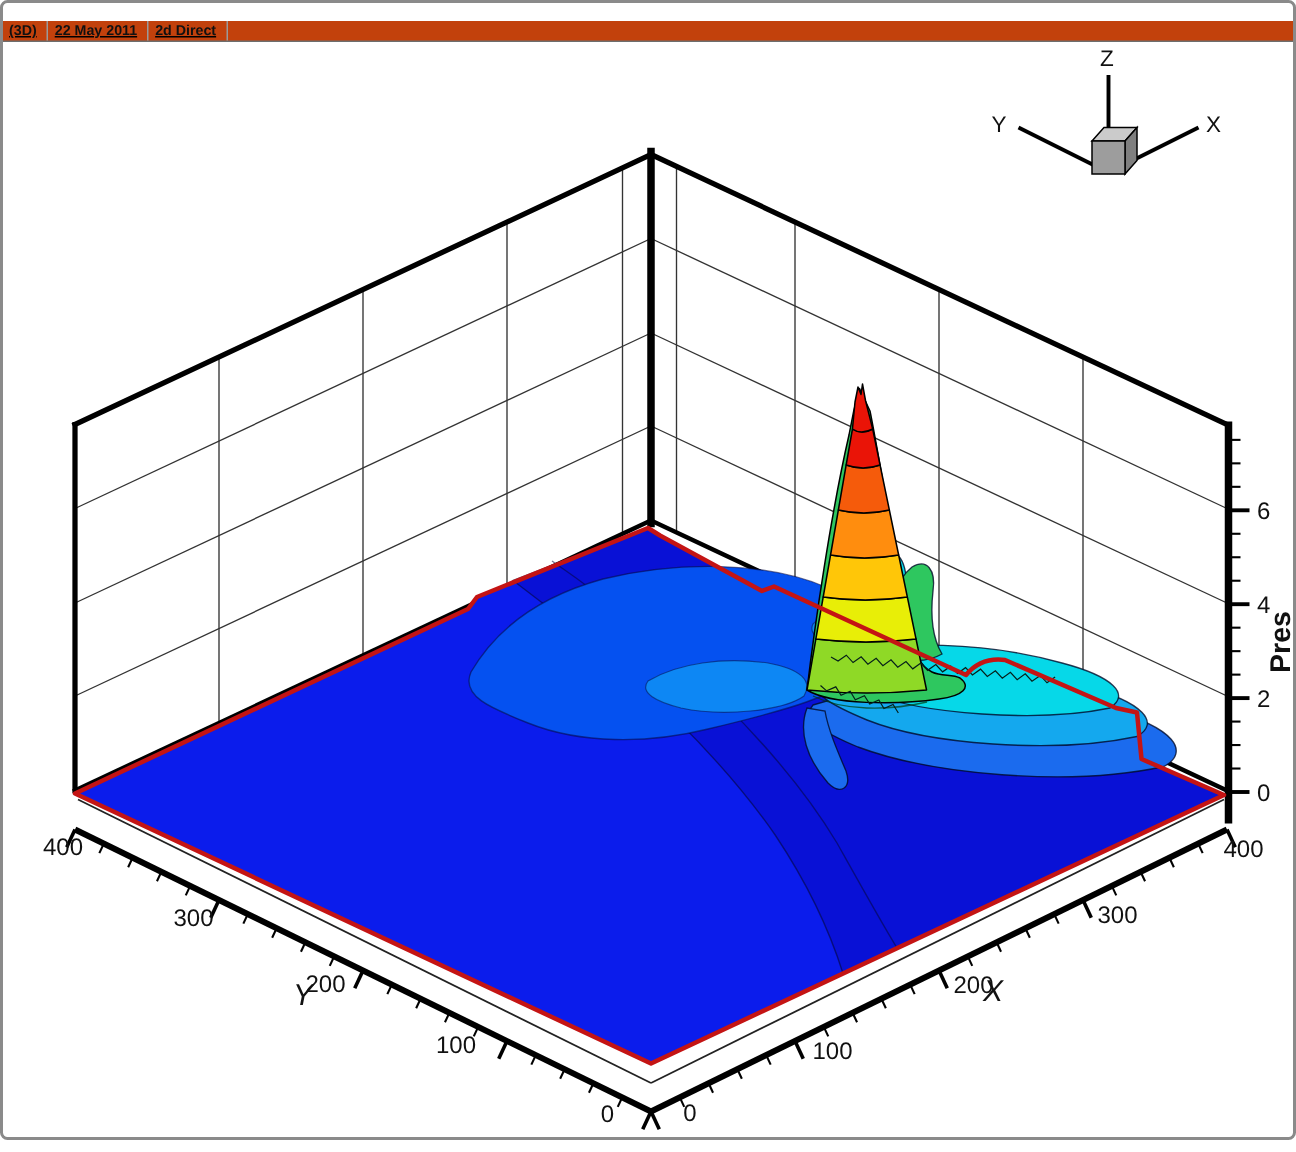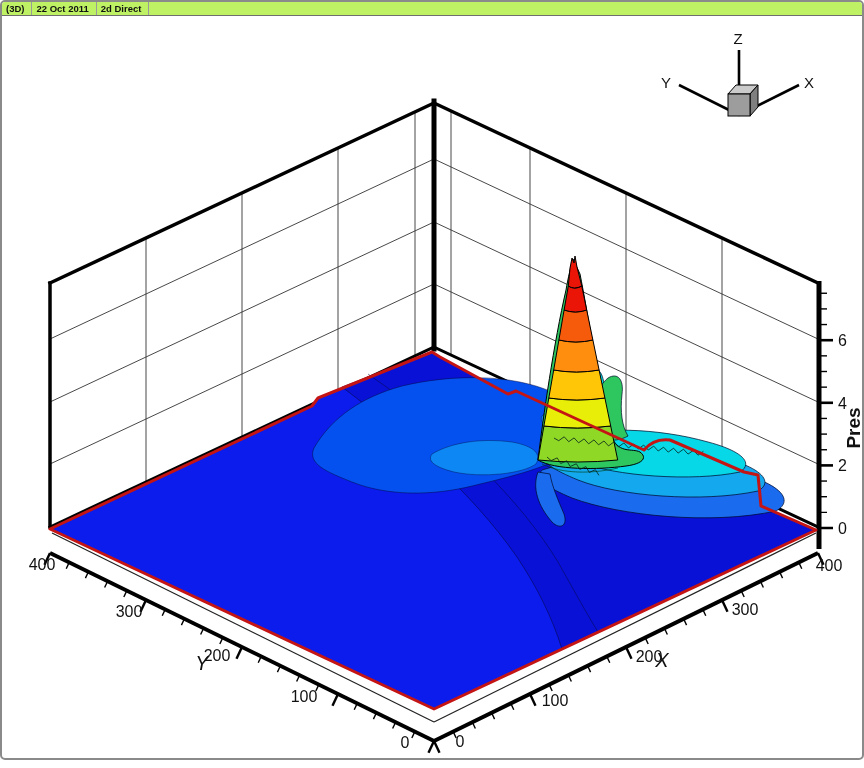--- a/index.html
+++ b/index.html
@@ -1,32 +1,32 @@
 <!DOCTYPE html>
 <html><head>
 <meta charset="utf-8">
 <style>
   html,body{margin:0;padding:0;background:#fff;}
   body{width:864px;height:768px;font-family:"Liberation Sans",sans-serif;position:relative;}
   .window{position:absolute;left:0;top:0;width:864px;height:760px;box-sizing:border-box;
           border:2px solid #8a8a8a;border-radius:5px;background:#fff;overflow:hidden;}
-  .hdr{position:absolute;left:0;top:0;right:0;height:13px;background:#bef264;
-       border-bottom:1px solid #6e6e6e;display:flex;align-items:stretch;z-index:5;}
+  .hdr{position:absolute;left:0;top:12px;right:0;height:13px;background:#c2410c;
+       border-bottom:1px solid #6e6e6e;display:flex;align-items:stretch;z-index:5;text-decoration:underline;}
   .hdr .cell{font-size:9.5px;font-weight:bold;color:#111;line-height:13px;
        padding:0 7px 0 4px;border-right:1px solid #9a9a9a;white-space:nowrap;}
   svg{position:absolute;left:0;top:0;}
   text{fill:#111;}
 </style>
 </head>
 <body>
 
 <div class="window">
   <div class="hdr">
     <span class="cell">(3D)</span>
-    <span class="cell">22 Oct 2011</span>
+    <span class="cell">22 May 2011</span>
     <span class="cell">2d Direct</span>
   </div>
   <svg id="plot" width="860" height="756" viewBox="0 0 860 756">
       <g>
         <polygon points="48,281 432,101 432,345 48,525" fill="#fff"></polygon>
         <polygon points="432,101 816,281 816,525 432,345" fill="#fff"></polygon>
         <g stroke="#333" stroke-width="0.9">
           <line x1="48" y1="462" x2="432" y2="282"></line>
           <line x1="432" y1="282" x2="816" y2="462"></line>
           <line x1="48" y1="400" x2="432" y2="220"></line>

